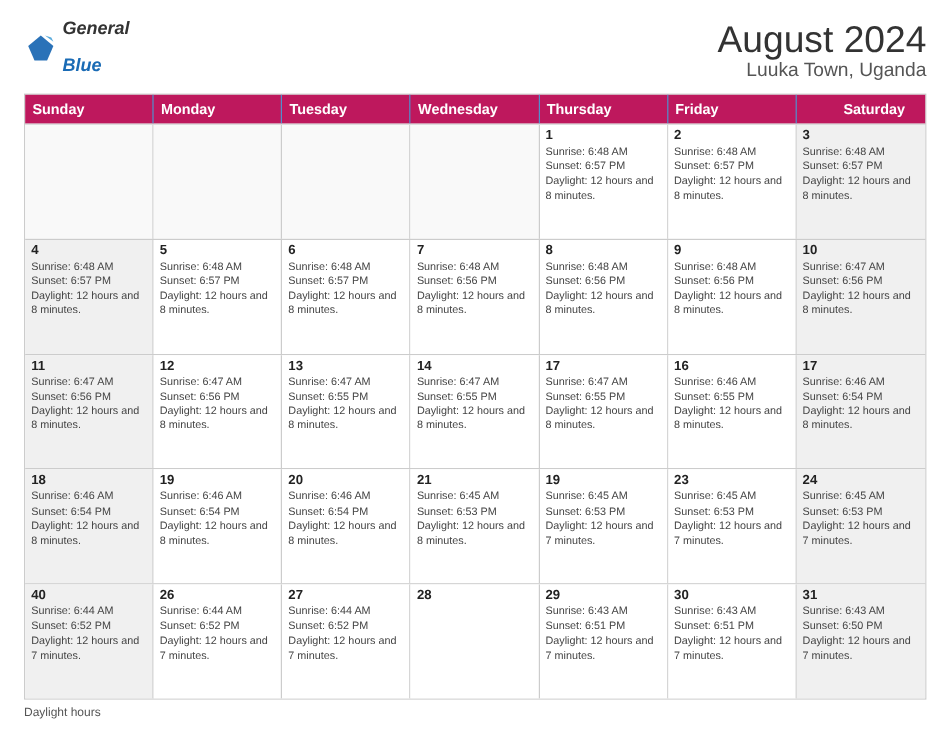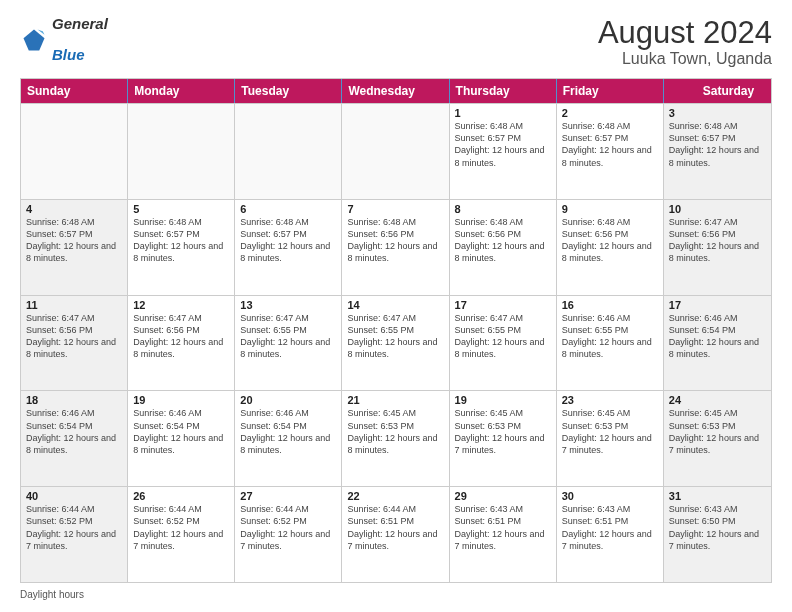--- a/index.html
+++ b/index.html
@@ -324,24 +324,21 @@
 Sunset: 6:52 PM
 Daylight: 12 hours and 7 minutes.</div>
           </div>
           <div class="cal-cell">
             <span class="day-num">27</span>
             <div class="day-info">Sunrise: 6:44 AM
 Sunset: 6:52 PM
 Daylight: 12 hours and 7 minutes.</div>
           </div>
           <div class="cal-cell">
-            <span class="day-num">22</span>
-            <div class="day-info">Sunrise: 6:44 AM
-Sunset: 6:51 PM
-Daylight: 12 hours and 7 minutes.</div>
+            <span class="day-num">28</span>
           </div>
           <div class="cal-cell">
             <span class="day-num">29</span>
             <div class="day-info">Sunrise: 6:43 AM
 Sunset: 6:51 PM
 Daylight: 12 hours and 7 minutes.</div>
           </div>
           <div class="cal-cell">
             <span class="day-num">30</span>
             <div class="day-info">Sunrise: 6:43 AM

